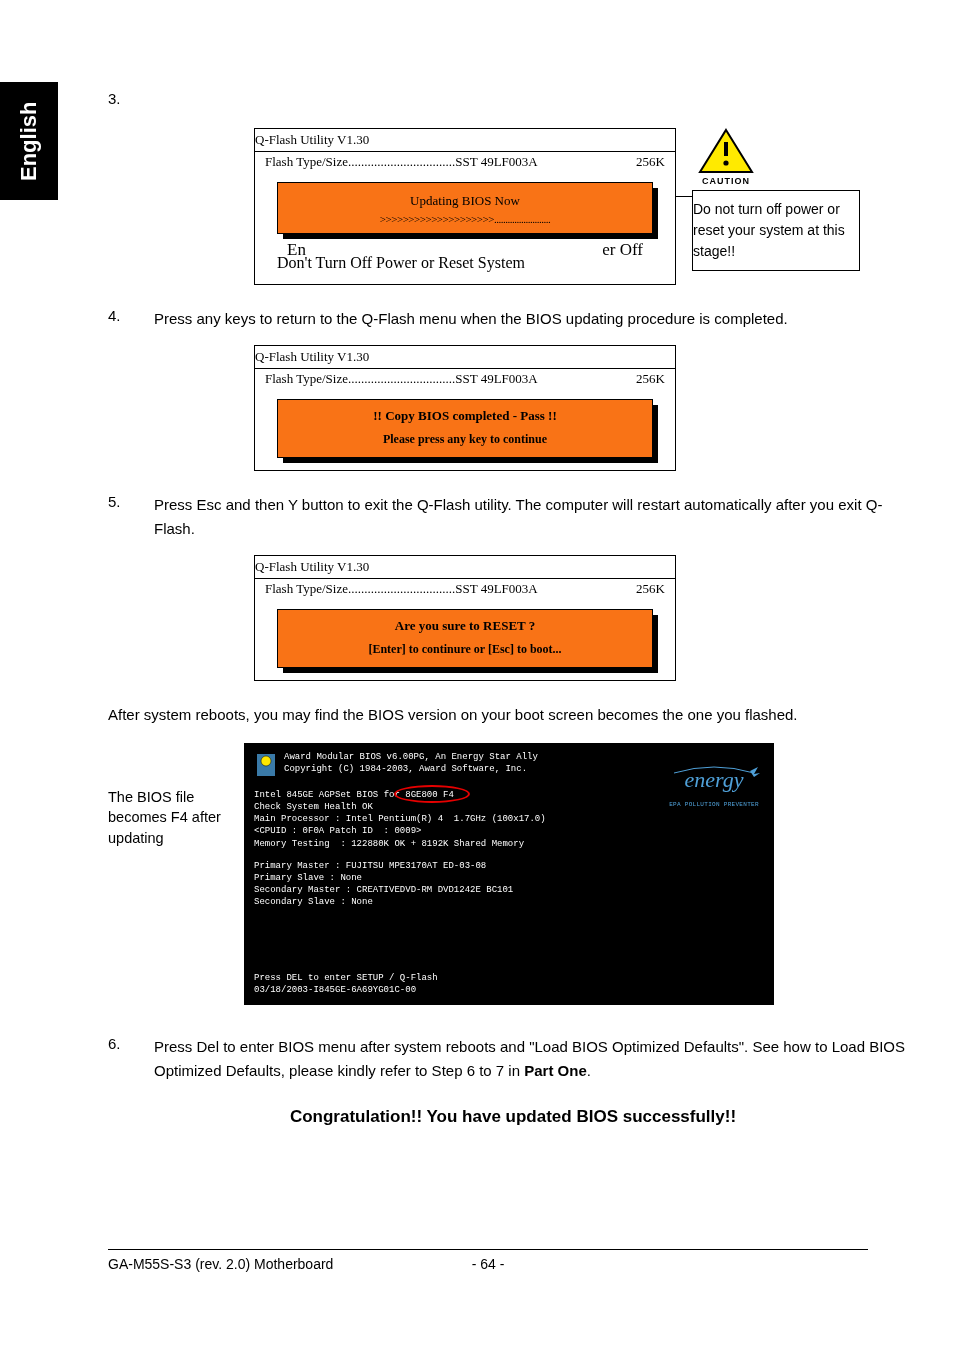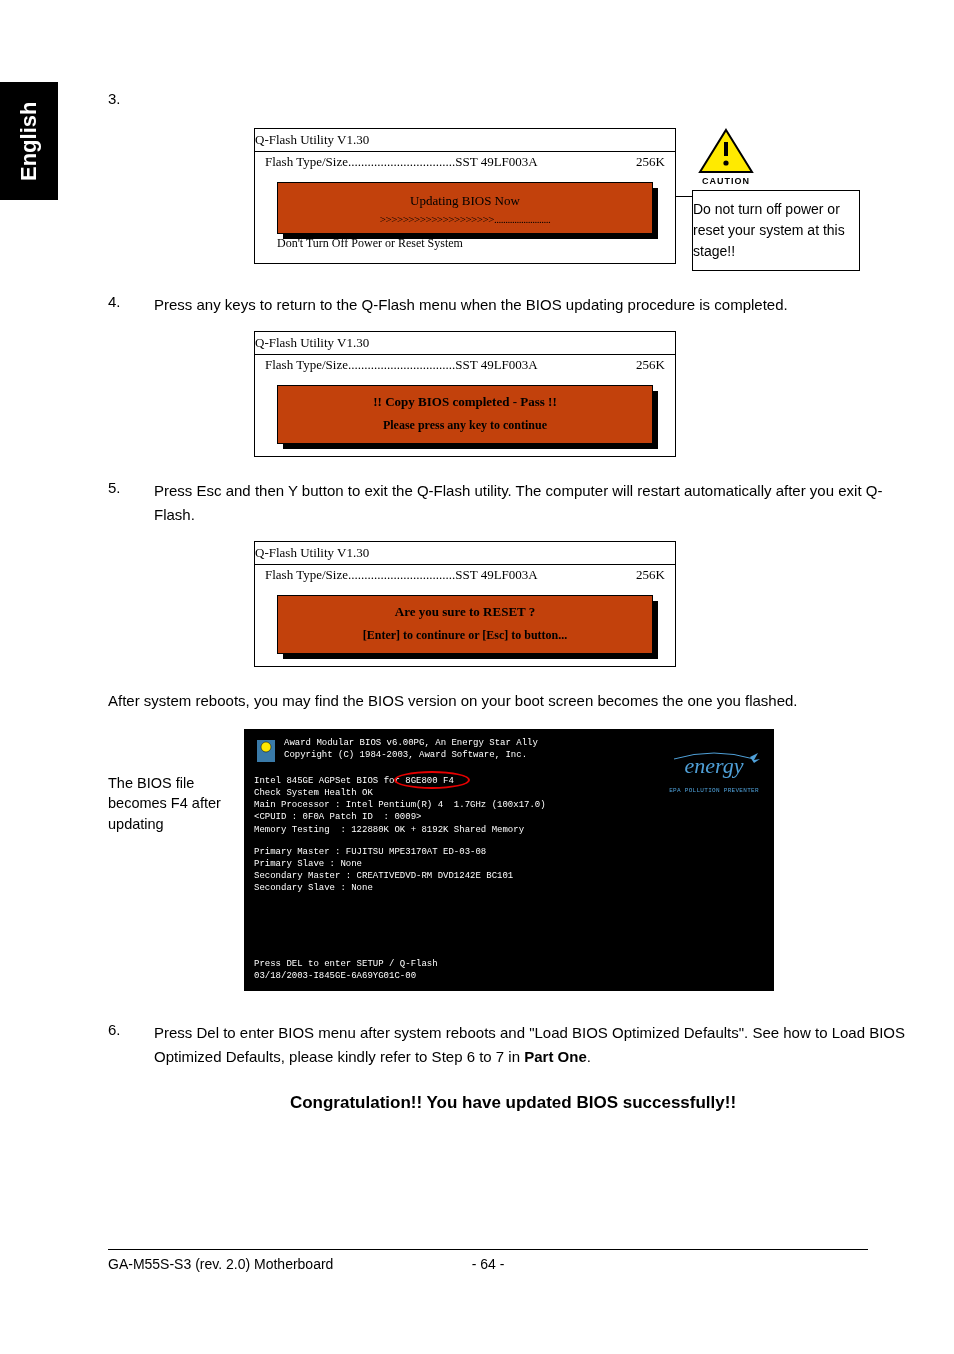--- a/index.html
+++ b/index.html
@@ -50,21 +50,21 @@
     .qf-row {
       display: flex;
       justify-content: space-between;
       padding: 2px 10px;
     }
     .qf-inner {
       margin: 10px 22px 12px 22px;
       position: relative;
     }
     .qf-dialog {
-      background: #c2410c;
+      background: #f97316;
       border: 1px solid #000;
       text-align: center;
       padding: 8px 6px 10px 6px;
       font-weight: bold;
       position: relative;
       z-index: 2;
     }
     .qf-dialog-shadow {
       position: relative;
     }
@@ -210,21 +210,21 @@
           </div>
           <div class="qf-inner">
             <span class="qf-bg-left">En</span>
             <span class="qf-bg-right">er Off</span>
             <div class="qf-dialog-shadow">
               <div class="qf-dialog light" style="font-weight:normal; padding:10px 4px 8px 4px;">
                 <div style="font-weight:normal">Updating BIOS Now</div>
                 <div style="font-size:11px; margin-top:4px; letter-spacing:-0.5px;">&gt;&gt;&gt;&gt;&gt;&gt;&gt;&gt;&gt;&gt;&gt;&gt;&gt;&gt;&gt;&gt;&gt;&gt;&gt;&gt;.........................</div>
               </div>
             </div>
-            <div style="font-size:12px; margin-top:2px; text-align:left;">Don't Turn Off Power or Reset System</div>
+            <div style="font-size:16px; margin-top:20px; text-align:left;">Don't Turn Off Power or Reset System</div>
           </div>
         </div>
 
         <div class="caution-connector" style="margin-top:68px;width:16px"></div>
 
         <div class="caution-block" style="margin-left:0">
           <div class="caution-icon">
             <div class="caution-tri-border">
               <svg width="56" height="46" viewBox="0 0 56 46">
                 <polygon points="28,2 54,44 2,44" fill="#ffea00" stroke="#000" stroke-width="2"></polygon>
@@ -280,21 +280,21 @@
           <div class="qf-row">
             <span>Flash Type/Size.................................SST 49LF003A</span>
             <span>256K</span>
           </div>
           <div class="qf-inner">
             <span class="qf-bg-left">En</span>
             <span class="qf-bg-right">er Off</span>
             <div class="qf-dialog-shadow">
               <div class="qf-dialog">
                 <div class="line1">Are you sure to RESET ?</div>
-                <div class="line2">[Enter] to continure or [Esc] to button...</div>
+                <div class="line2">[Enter] to continure or [Esc] to boot...</div>
               </div>
             </div>
           </div>
         </div>
       </div>
     </div>
 
     <div class="plain-para">After system reboots, you may find the BIOS version on your boot screen becomes the one you flashed.</div>
 
     <div class="post-wrapper">

